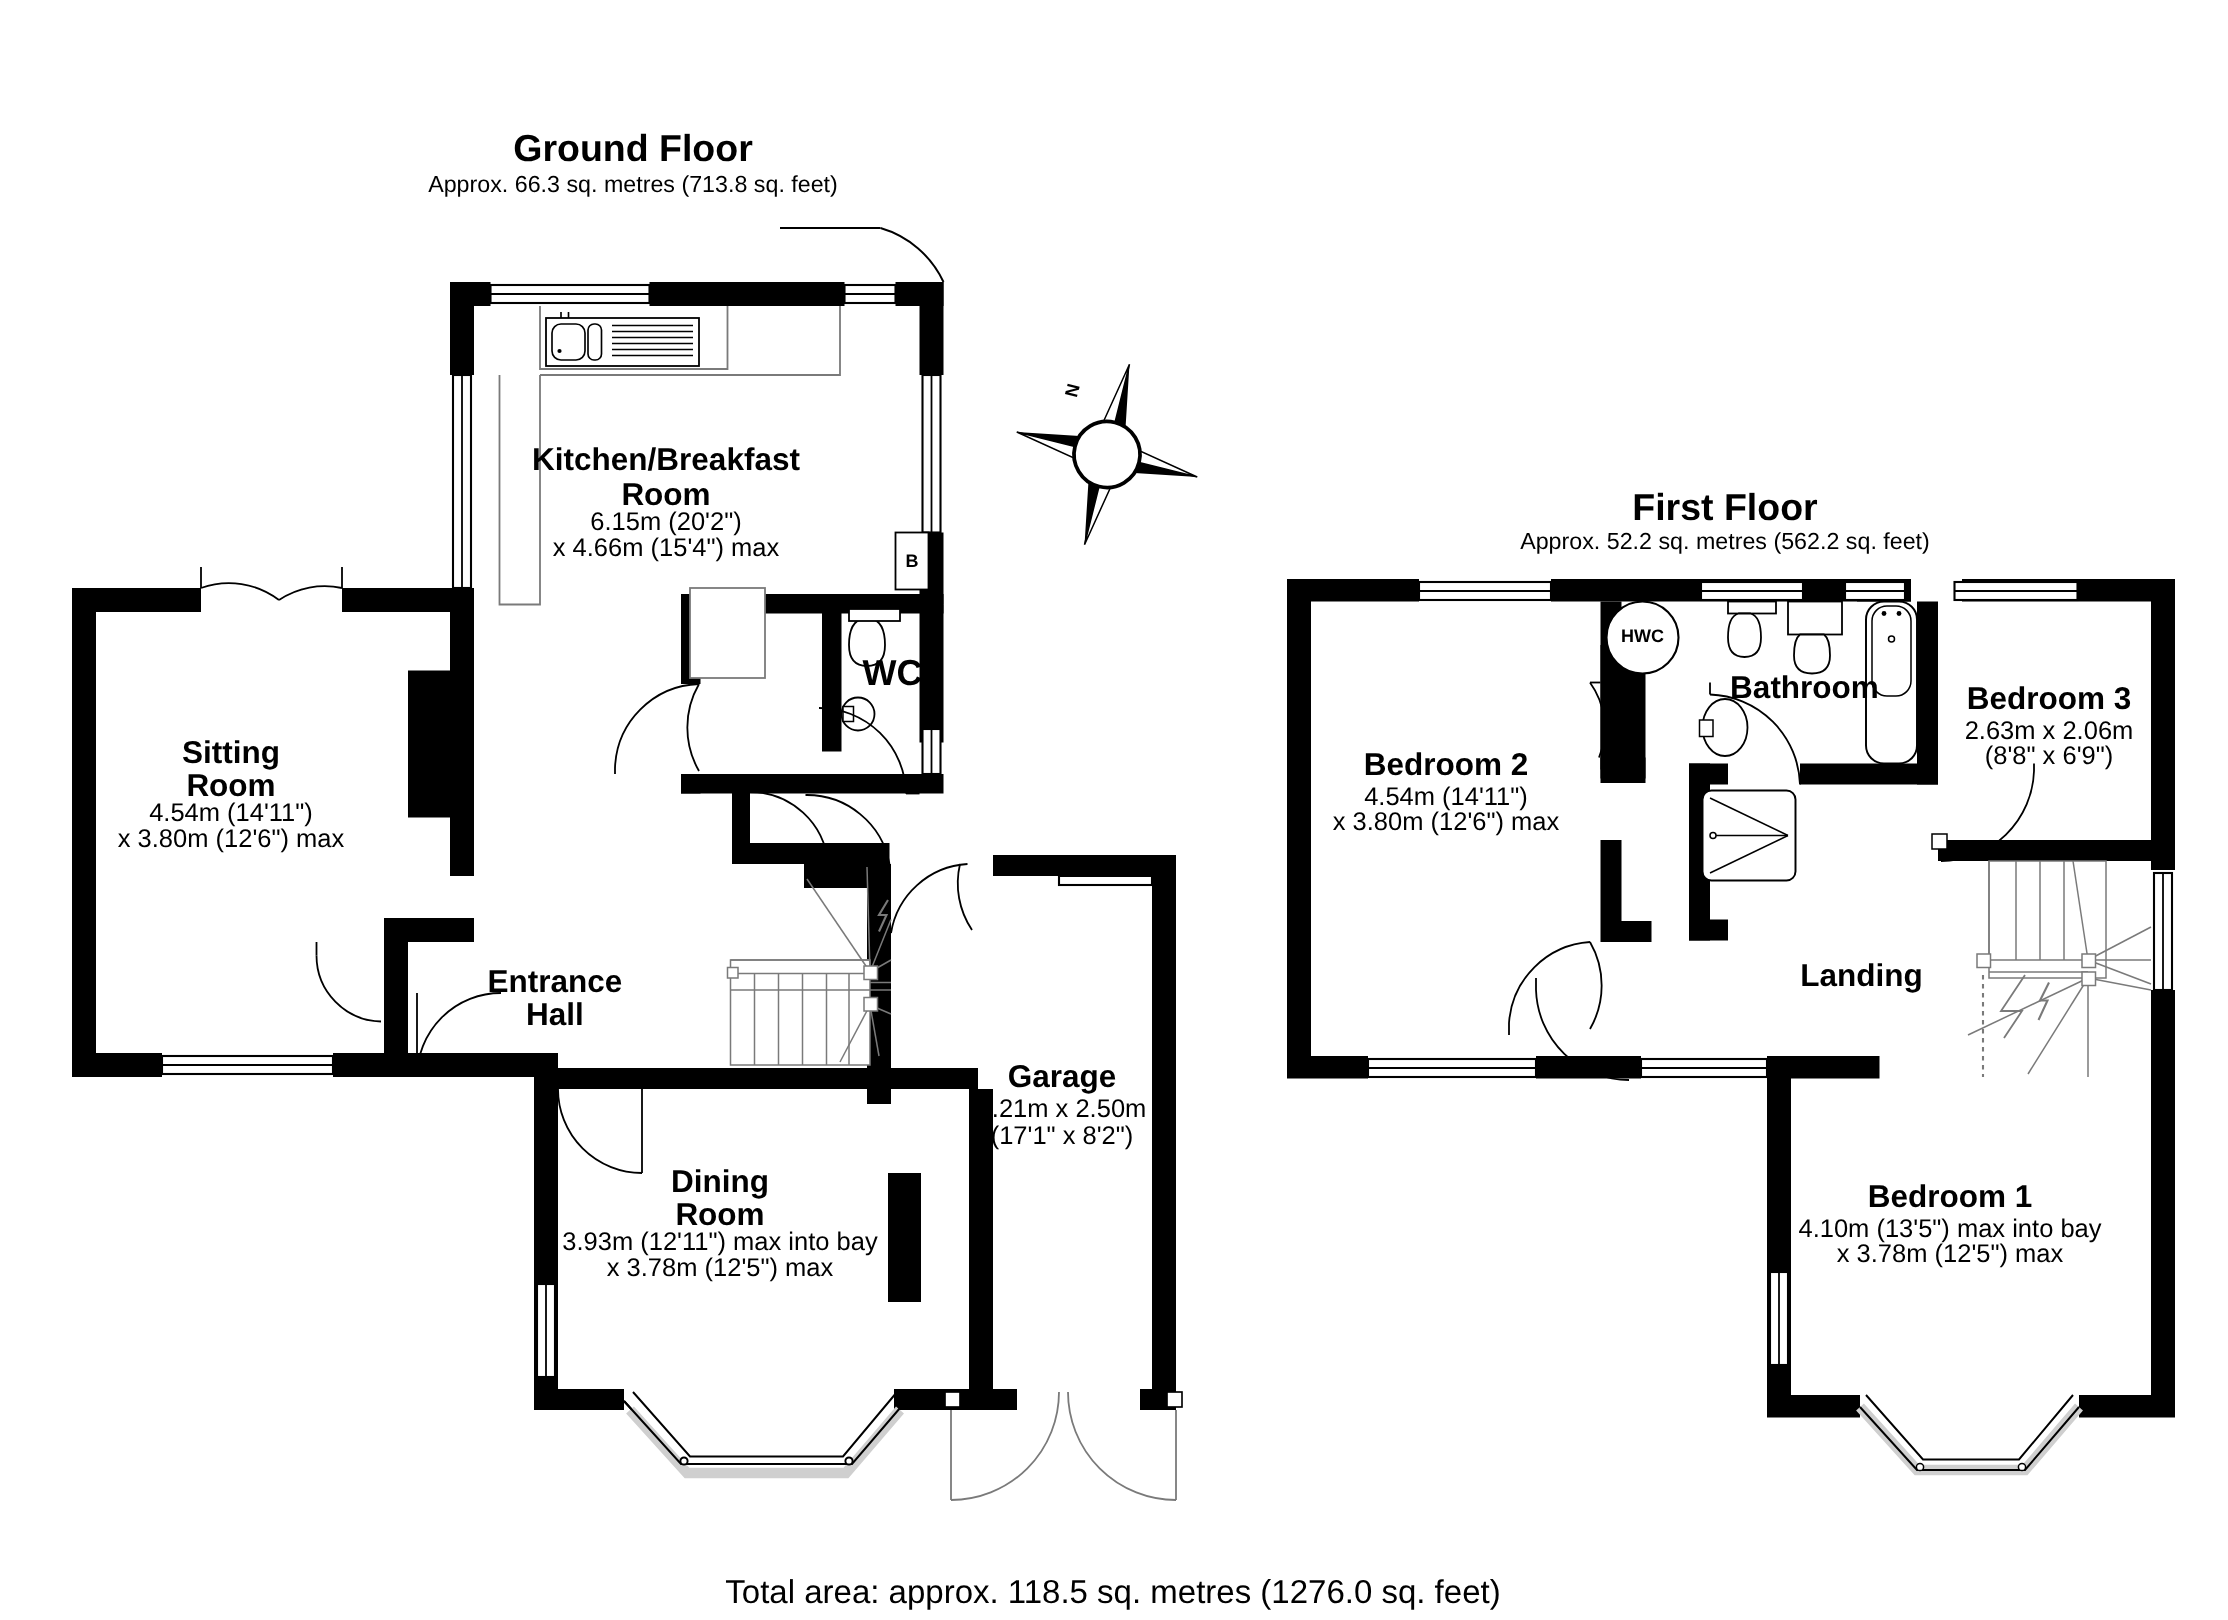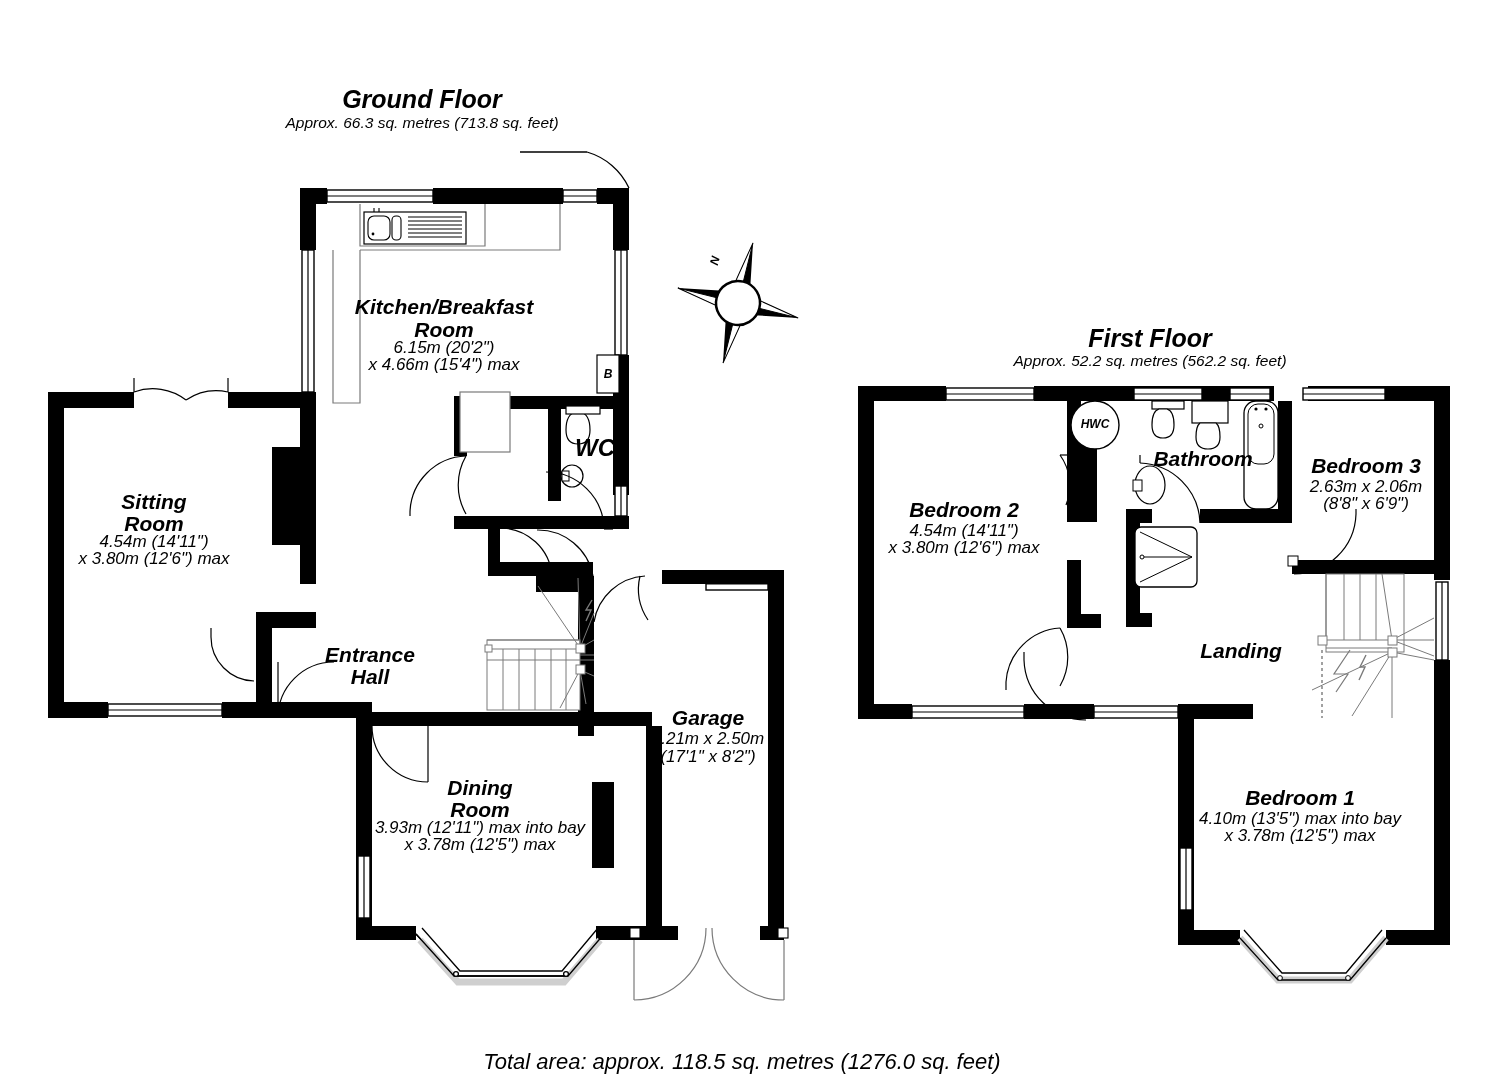--- a/index.html
+++ b/index.html
@@ -1,18 +1,18 @@
 <!DOCTYPE html>
 <html><head>
 <meta charset="utf-8">
 <style>
   html,body{margin:0;padding:0;background:#ffffff;}
   body{width:1485px;height:1080px;overflow:hidden;
        font-family:"Liberation Sans","DejaVu Sans",sans-serif;color:#000;}
-  #stage{position:relative;width:1485px;height:932px;font-style:italic;}
+  #stage{position:relative;width:1485px;height:932px;}
   svg{position:absolute;left:0;top:0;}
   .ttl{font-weight:bold;font-size:25px;}
   .sub{font-size:15.5px;}
   .rm{font-weight:bold;font-size:21px;}
   .dim{font-size:17px;}
   .tot{font-size:22px;}
   .tiny{font-weight:bold;font-size:12px;}
   .wcL{font-weight:bold;font-size:24px;}
   text{dominant-baseline:middle;}
 </style>

